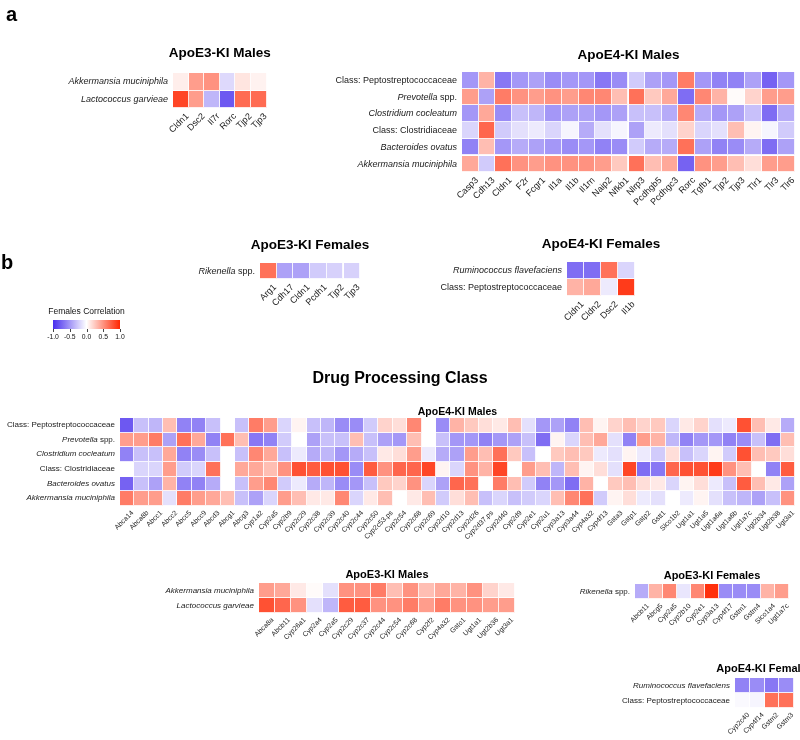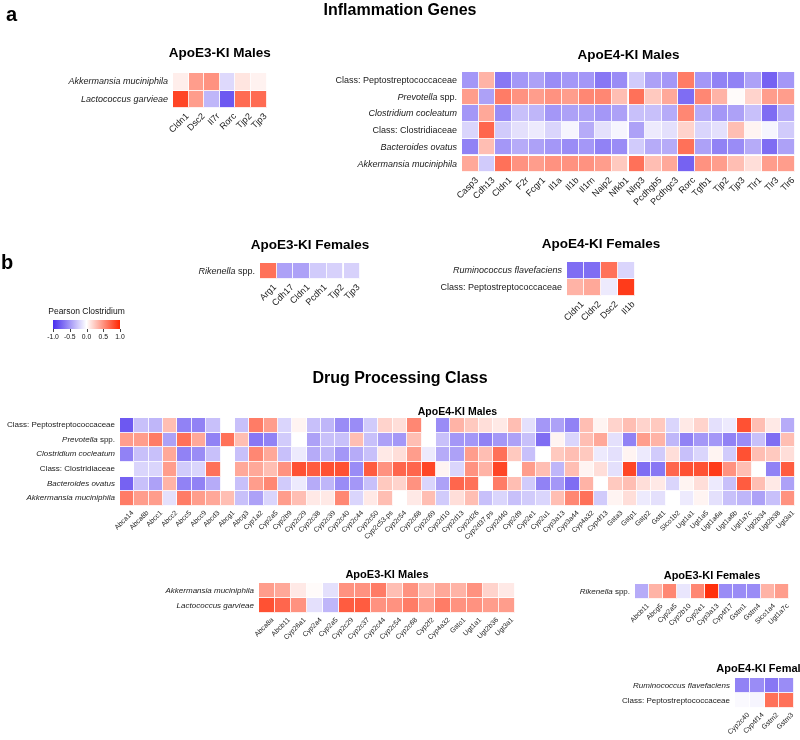--- a/index.html
+++ b/index.html
@@ -23,21 +23,20 @@
   .legend-bar{position:absolute;left:0;top:14px;width:67px;height:9px;}
   .legend-tickmark{position:absolute;top:23px;width:1px;height:3px;background:#444;}
   .legend-ticklabel{position:absolute;top:27px;font-size:6.8px;color:#111;
        transform:translateX(-50%);white-space:nowrap;}
 </style>
 </head>
 <body>
 
 <div class="fig">
 
-  <div class="section-title" style="top:1px;">Inflammation Genes</div>
 
   <div class="panel-letter" style="left:6px;top:3px;">a</div>
 
   <div class="panel-letter" style="left:1px;top:251px;">b</div>
 
   <div class="section-title" style="top:369px;">Drug Processing Class</div>
 
   <div class="heatmap" style="left: 173px; top: 73px; width: 93.6px; height: 35px;">
       <div class="hm-title" style="top: -28px; font-size: 13.5px;">ApoE3-KI Males</div>
       <div class="rlabel" style="top: 0px; line-height: 17.5px; font-size: 9px;"><span class="it">Akkermansia muciniphila</span></div>
@@ -679,21 +678,21 @@
       <div class="cell" style="left: 14.8px; top: 15px; width: 14.8px; height: 15px; background: rgb(246, 245, 254);"></div>
       <div class="cell" style="left: 29.6px; top: 15px; width: 14.8px; height: 15px; background: rgb(255, 113, 89);"></div>
       <div class="cell" style="left: 44.4px; top: 15px; width: 14.8px; height: 15px; background: rgb(255, 113, 89);"></div>
       <div class="clabel" style="font-size: 7px; right: 48.8px; top: 33px;">Cyp2c40</div>
       <div class="clabel" style="font-size: 7px; right: 34px; top: 33px;">Cyp4f14</div>
       <div class="clabel" style="font-size: 7px; right: 19.2px; top: 33px;">Gstm2</div>
       <div class="clabel" style="font-size: 7px; right: 4.4px; top: 33px;">Gstm3</div>
     </div>
 
   <div class="legend" style="left:53px;top:306px;width:67px;height:40px;">
-    <div class="legend-title">Pearson Clostridium</div>
+    <div class="legend-title">Females Correlation</div>
     <div class="legend-bar" id="legendBar" style="background: linear-gradient(90deg, rgb(72, 46, 238), rgb(255, 255, 255) 50%, rgb(255, 37, 0));"></div>
     <div id="legendTicks">
         <div class="legend-tickmark" style="left: 0px;"></div>
         <div class="legend-ticklabel" style="left: 0px;">-1.0</div>
         <div class="legend-tickmark" style="left: 16.75px;"></div>
         <div class="legend-ticklabel" style="left: 16.75px;">-0.5</div>
         <div class="legend-tickmark" style="left: 33.5px;"></div>
         <div class="legend-ticklabel" style="left: 33.5px;">0.0</div>
         <div class="legend-tickmark" style="left: 50.25px;"></div>
         <div class="legend-ticklabel" style="left: 50.25px;">0.5</div>

